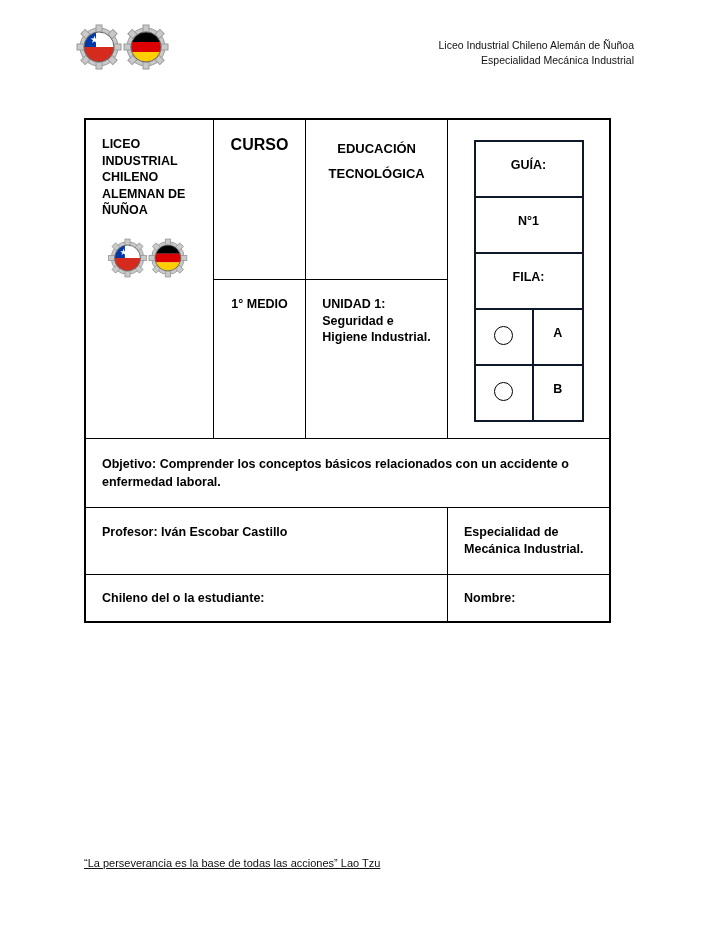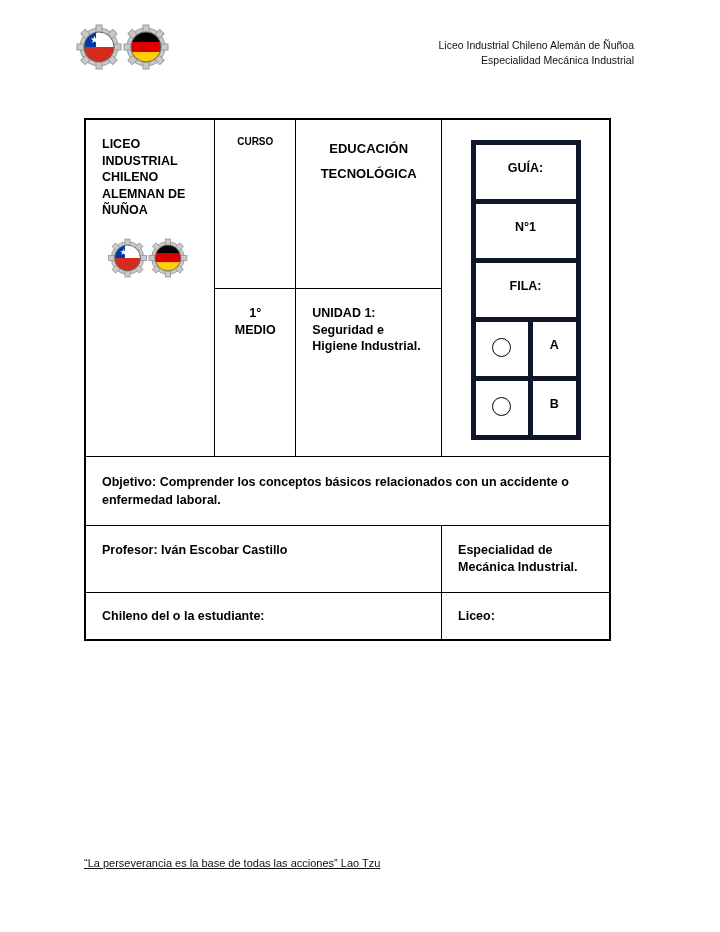--- a/index.html
+++ b/index.html
@@ -74,21 +74,21 @@
     margin-left: 4px;
     height: 48px;
     position: relative;
   }
 
   .curso-cell {
     width: 66px;
     text-align: center;
     vertical-align: middle;
     font-weight: bold;
-    font-size: 10px;
+    font-size: 16px;
     margin-top: 36px;
   }
   .curso-val-cell {
     width: 66px;
     text-align: center;
     vertical-align: middle;
     font-weight: bold;
     font-size: 12.5px;
     line-height: 17px;
   }
@@ -112,21 +112,21 @@
     padding: 0;
     vertical-align: top;
     border: none !important;
   }
   .right-inner {
     width: 110px;
     margin: 0 auto;
     border-collapse: collapse;
   }
   .right-inner td {
-    border: 5px solid #0f172a;
+    border: 2px solid #0f172a;
     text-align: center;
     font-weight: bold;
     font-size: 12.5px;
     height: 22px;
   }
   .radio-cell {
     width: 58px;
     text-align: center;
     vertical-align: middle;
     height: 32px;
@@ -385,19 +385,19 @@
     <td class="spec-cell">
       <span>Especialidad de Mecánica Industrial.</span>
     </td>
   </tr>
 
   <tr>
     <td class="name-cell" colspan="3">
       <span>Chileno del o la estudiante:</span>
     </td>
     <td class="date-cell">
-      <span>Liceo:</span>
+      <span>Nombre:</span>
     </td>
   </tr>
 </tbody>
   </table>
 
 <div class="footer-quote">“La perseverancia es la base de todas las acciones” Lao Tzu</div>
 
 </body></html>

